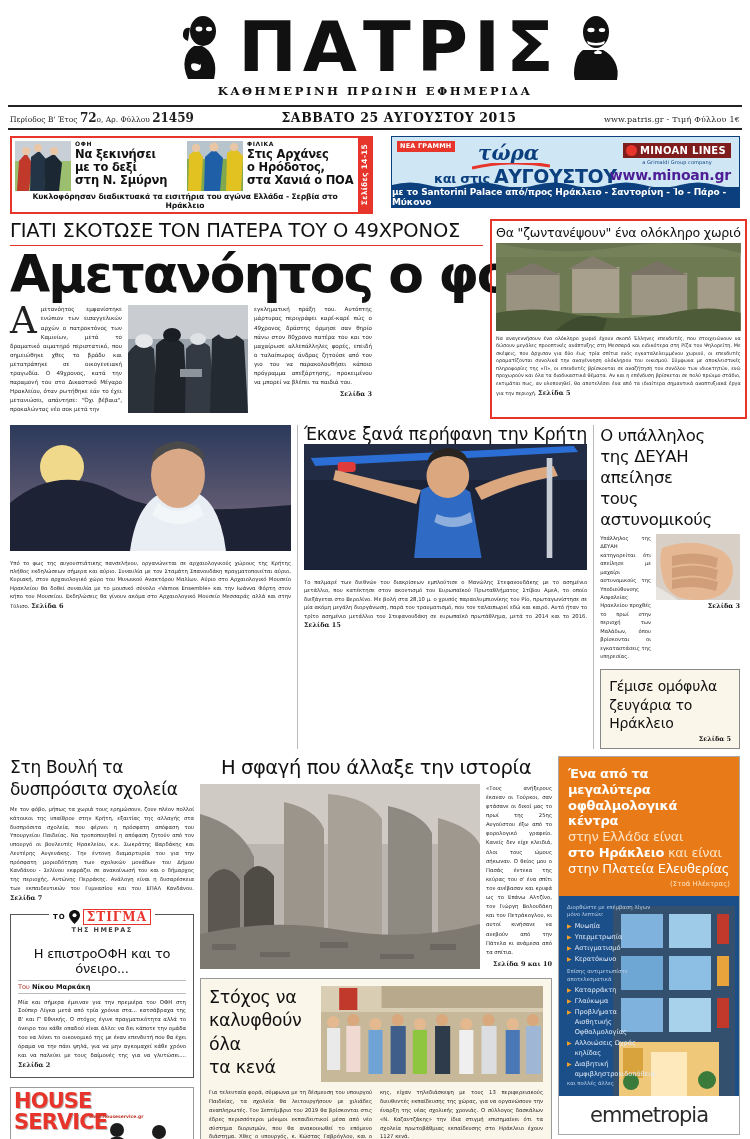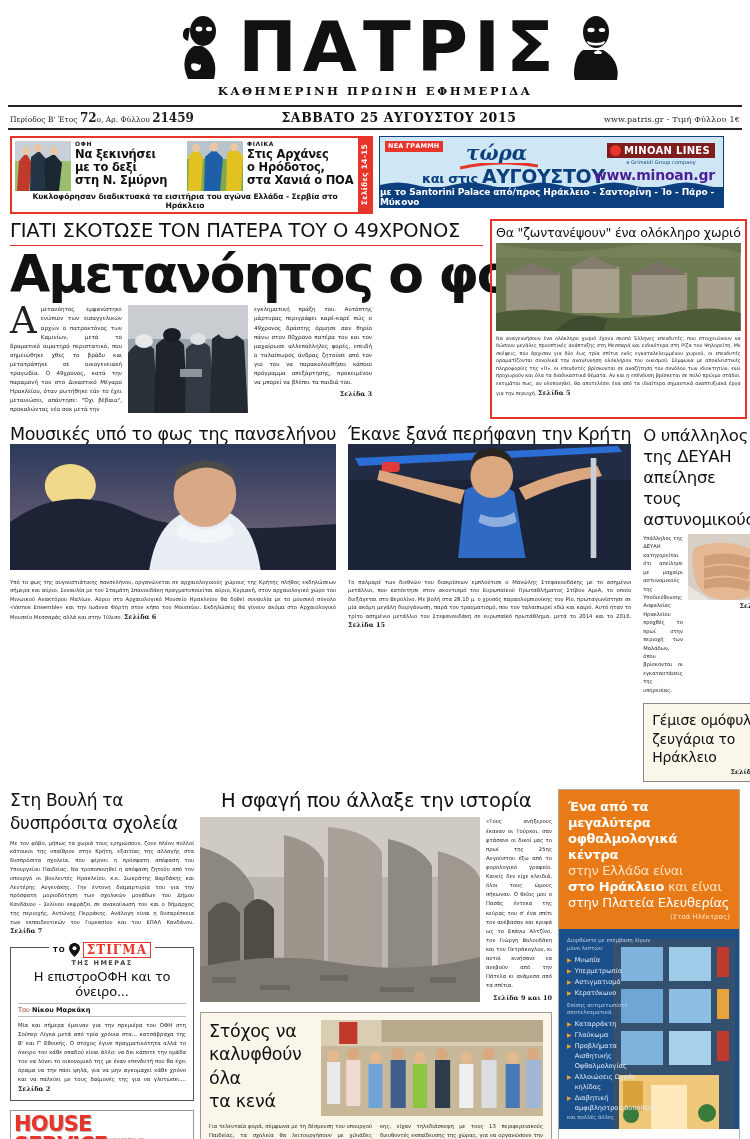--- a/index.html
+++ b/index.html
@@ -15,21 +15,21 @@
   .mast-sub{font-size:11.5px;font-weight:bold;letter-spacing:2.6px;margin-top:3px;color:#111;font-family:"DejaVu Serif","Liberation Serif",serif;}
   .mast-rule{border-top:2px solid #222;margin:7px 8px 0 8px;}
   .dateline{display:flex;justify-content:space-between;align-items:baseline;padding:3px 10px 3px 10px;font-family:"DejaVu Serif","Liberation Serif",serif;}
   .dl-left{font-size:7.5px;color:#222;}
   .dl-left b{font-size:12px;}
   .dl-center{font-size:12.5px;font-weight:bold;letter-spacing:.6px;}
   .dl-right{font-size:8px;color:#222;letter-spacing:.2px;}
   .mast-rule2{border-top:2.5px solid #222;margin:0 8px 0 8px;}
 
   
-  .topads{display:flex;gap:6px;padding:6px 26px 0 10px;}
+  .topads{display:flex;gap:18px;padding:6px 10px 0 10px;}
   .sportbox{flex:0 0 363px;border:2px solid #e8352c;background:#fff;display:flex;position:relative;box-sizing:border-box;height:78px;overflow:hidden;}
   .sport-inner{display:flex;flex:1;padding:3px;gap:4px;}
   .sp-item{display:flex;gap:4px;align-items:flex-start;flex:1;}
   .sp-photo{width:56px;height:50px;flex:0 0 56px;position:relative;overflow:hidden;}
   .sp-text{line-height:1.05;}
   .sp-kicker{font-size:6px;font-weight:bold;letter-spacing:.6px;color:#111;margin-bottom:1px;}
   .sp-head{font-size:11.5px;font-weight:bold;color:#111;letter-spacing:-.2px;line-height:1.12;}
   .sp-side{width:13px;background:#e8352c;display:flex;align-items:center;justify-content:center;}
   .sp-side span{transform:rotate(-90deg);white-space:nowrap;color:#fff;font-size:7.5px;font-weight:bold;letter-spacing:.3px;}
   .sp-foot{position:absolute;left:3px;right:16px;bottom:2px;font-size:7.6px;font-weight:bold;color:#111;text-align:center;letter-spacing:-.1px;}
@@ -93,21 +93,21 @@
   .low-r{flex:1;}
   .low-head{font-size:17px;line-height:1.3;letter-spacing:-.3px;color:#111;}
   .low-text{font-size:5.3px;line-height:1.66;text-align:justify;margin-top:5px;color:#222;}
 
   .stigma{border:1px solid #555;margin-top:10px;padding:6px 7px 6px 7px;position:relative;}
   .st-top{display:flex;align-items:center;justify-content:center;gap:3px;margin-top:-12px;background:#fff;width:fit-content;margin-left:auto;margin-right:auto;padding:0 4px;}
   .st-to{font-size:7px;font-weight:bold;letter-spacing:1px;}
   .st-pin{width:11px;height:14px;}
   .st-word{border:1.5px solid #e8352c;color:#e8352c;font-size:12px;font-weight:bold;letter-spacing:1px;padding:0 3px;font-family:"DejaVu Serif","Liberation Serif",serif;}
   .st-day{text-align:center;font-size:6.5px;font-weight:bold;letter-spacing:1.4px;color:#444;margin-top:1px;}
-  .st-title{text-align:center;font-size:13px;margin-top:2px;color:#111;letter-spacing:-.2px;}
+  .st-title{text-align:center;font-size:13px;margin-top:12px;color:#111;letter-spacing:-.2px;}
   .st-by{font-size:6.6px;margin-top:4px;border-bottom:1px solid #bbb;border-top:1px solid #bbb;padding:2px 0;color:#b03a2e;}
   .st-by b{color:#111;}
   .st-text{font-size:5.4px;line-height:1.65;text-align:justify;margin-top:4px;color:#222;}
 
   .housead{border:1px solid #999;margin-top:9px;padding:3px;background:#fff;position:relative;height:112px;box-sizing:border-box;overflow:hidden;}
   .ha-title{color:#e8352c;font-size:21px;font-weight:bold;letter-spacing:-.9px;line-height:1;text-shadow:1px 1px 0 #bbb;}
   .ha-site{position:absolute;left:78px;top:26px;font-size:4.5px;color:#c0392b;font-weight:bold;}
 
   .massacre-head{font-size:19.5px;letter-spacing:-.4px;color:#111;text-align:center;white-space:nowrap;}
   .mass-body{display:flex;gap:6px;margin-top:5px;}
@@ -306,21 +306,20 @@
           <path d="M60 86 q20 -20 48 -10 l-4 12 l-46 0z" fill="#3f4b2e"></path>
           <rect x="0" y="0" width="238" height="14" fill="#7b8760" opacity=".5"></rect>
         </svg>
       </div>
       <div class="lr-body"><span>Να αναγεννήσουν ένα ολόκληρο χωριό έχουν σκοπό Έλληνες επενδυτές, που στοιχειώνουν να δώσουν μεγάλες προοπτικές ανάπτυξης στη Μεσσαρά και ειδικότερα στη Ρίζα του Ψηλορείτη. Με σκέψεις, που άρχισαν για δύο έως τρία σπίτια ενός εγκαταλελειμμένου χωριού, οι επενδυτές οραματίζονται συνολικά την αναγέννηση ολόκληρου του οικισμού. Σύμφωνα με αποκλειστικές πληροφορίες της «Π», οι επενδυτές βρίσκονται σε αναζήτηση του συνόλου των ιδιοκτητών, ενώ προχωρούν και όλα τα διαδικαστικά θέματα. Αν και η επένδυση βρίσκεται σε πολύ πρώιμο στάδιο, εκτιμάται πως, αν υλοποιηθεί, θα αποτελέσει ένα από τα ιδιαίτερα σημαντικά αναπτυξιακά έργα για την περιοχή.</span> <b class="pg">Σελίδα 5</b></div>
     </div>
   </div>
 
   <div class="midrow">
     <div class="mid-a">
-      <div class="sec-head">Μουσικές υπό το φως της πανσελήνου</div>
       <div class="photo">
         <svg viewBox="0 0 281 126" width="100%" height="126" preserveAspectRatio="none">
           <defs>
               <linearGradient id="sky" x1="0" y1="0" x2="0" y2="1">
                 <stop offset="0" stop-color="#2c3a5b"></stop>
                 <stop offset="1" stop-color="#7b6a7e"></stop>
               </linearGradient>
             </defs>
           <rect width="281" height="126" fill="url(#sky)"></rect>
           <circle cx="52" cy="42" r="22" fill="#f0d98a"></circle>

